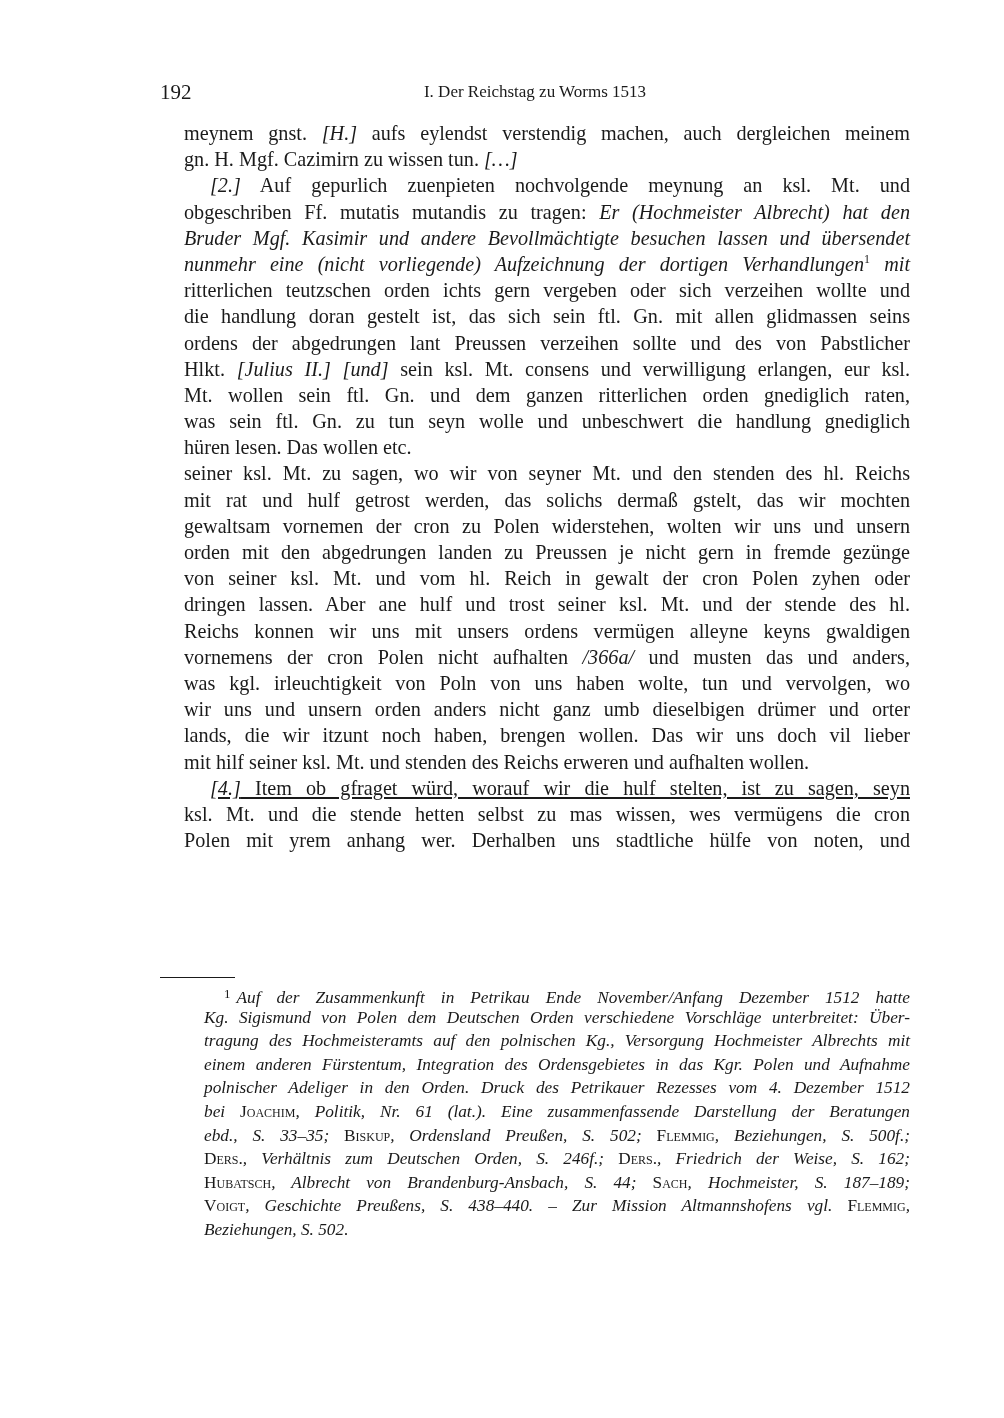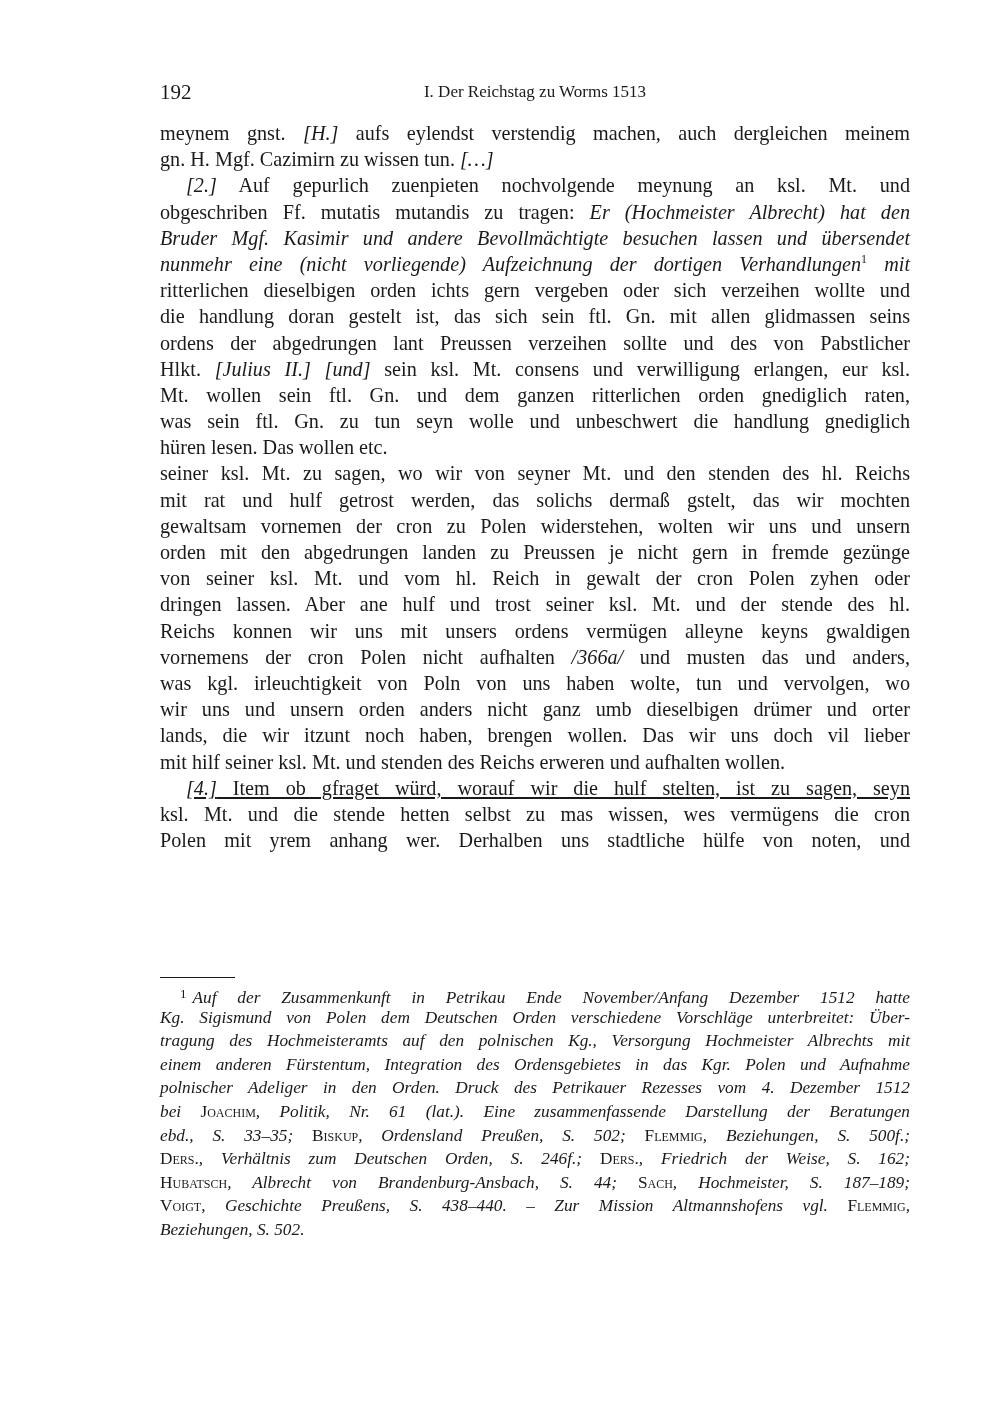--- a/index.html
+++ b/index.html
@@ -4,48 +4,48 @@
 <style>
   html, body { margin: 0; padding: 0; background: #ffffff; }
   body { width: 1004px; height: 1418px; position: relative; overflow: hidden;
          font-family: "Liberation Serif", "DejaVu Serif", serif; color: #1a1a1a; }
   .header { position: absolute; top: 80px; left: 160px; width: 750px; height: 28px;
             font-size: 21px; }
   .header .pno { position: absolute; left: 0; top: 0; }
   .header .running { position: absolute; left: 0; right: 0; text-align: center; font-size: 17px; top: 2px; }
   .main { position: absolute; top: 120px; left: 160px; width: 750px;
           font-size: 20.2px; line-height: 26.2px; text-align: justify; }
-  .main .line { display: block; text-align: justify; text-align-last: justify; height: 26.2px; white-space: nowrap; }
+  .main .line { display: block; text-align: justify; text-align-last: justify; height: 26.2px; white-space: nowrap; margin-left: 24px; }
   .main .line.last { text-align-last: left; }
   i { font-style: italic; }
   sup { font-size: 12px; vertical-align: 8px; line-height: 0; }
   .rule { position: absolute; top: 977px; left: 160px; width: 75px; height: 1px; background: #1a1a1a; }
   .foot { position: absolute; top: 982px; left: 160px; width: 750px;
           font-size: 17.3px; line-height: 23.6px; font-style: italic; }
-  .foot .line { display: block; text-align: justify; text-align-last: justify; height: 23.6px; white-space: nowrap; }
+  .foot .line { display: block; text-align: justify; text-align-last: justify; height: 23.6px; white-space: nowrap; margin-left: 44px; }
   .foot .line.last { text-align-last: left; }
   .foot .fnum { font-style: normal; font-size: 13px; vertical-align: 5px; margin-left: 20px; margin-right: 6px; }
   .sc { font-style: normal; font-variant: small-caps; }
 </style>
 </head>
 <body>
 
 <div class="header">
   <span class="pno">192</span>
   <span class="running">I. Der Reichstag zu Worms 1513</span>
 </div>
 
 <div class="main" id="main-text">
     <span class="line">meynem gnst. <i>[H.]</i> aufs eylendst verstendig machen, auch dergleichen meinem</span>
     <span class="line last">gn. H. Mgf. Cazimirn zu wissen tun. <i>[…]</i></span>
     <span class="line" style="padding-left: 26px;"><i>[2.]</i> Auf gepurlich zuenpieten nochvolgende meynung an ksl. Mt. und</span>
     <span class="line">obgeschriben Ff. mutatis mutandis zu tragen: <i>Er (Hochmeister Albrecht) hat den</i></span>
     <span class="line"><i>Bruder Mgf. Kasimir und andere Bevollmächtigte besuchen lassen und übersendet</i></span>
     <span class="line"><i>nunmehr eine (nicht vorliegende) Aufzeichnung der dortigen Verhandlungen</i><sup>1</sup><i> mit</i></span>
-    <span class="line">ritterlichen dieselbigen orden ichts gern vergeben oder sich verzeihen wollte und</span>
+    <span class="line">ritterlichen teutzschen orden ichts gern vergeben oder sich verzeihen wollte und</span>
     <span class="line">die handlung doran gestelt ist, das sich sein ftl. Gn. mit allen glidmassen seins</span>
     <span class="line">ordens der abgedrungen lant Preussen verzeihen sollte und des von Pabstlicher</span>
     <span class="line">Hlkt. <i>[Julius II.] [und]</i> sein ksl. Mt. consens und verwilligung erlangen, eur ksl.</span>
     <span class="line">Mt. wollen sein ftl. Gn. und dem ganzen ritterlichen orden gnediglich raten,</span>
     <span class="line">was sein ftl. Gn. zu tun seyn wolle und unbeschwert die handlung gnediglich</span>
     <span class="line last">hüren lesen. Das wollen etc.</span>
     <span class="line">seiner ksl. Mt. zu sagen, wo wir von seyner Mt. und den stenden des hl. Reichs</span>
     <span class="line">mit rat und hulf getrost werden, das solichs dermaß gstelt, das wir mochten</span>
     <span class="line">gewaltsam vornemen der cron zu Polen widerstehen, wolten wir uns und unsern</span>
     <span class="line">orden mit den abgedrungen landen zu Preussen je nicht gern in fremde gezünge</span>

